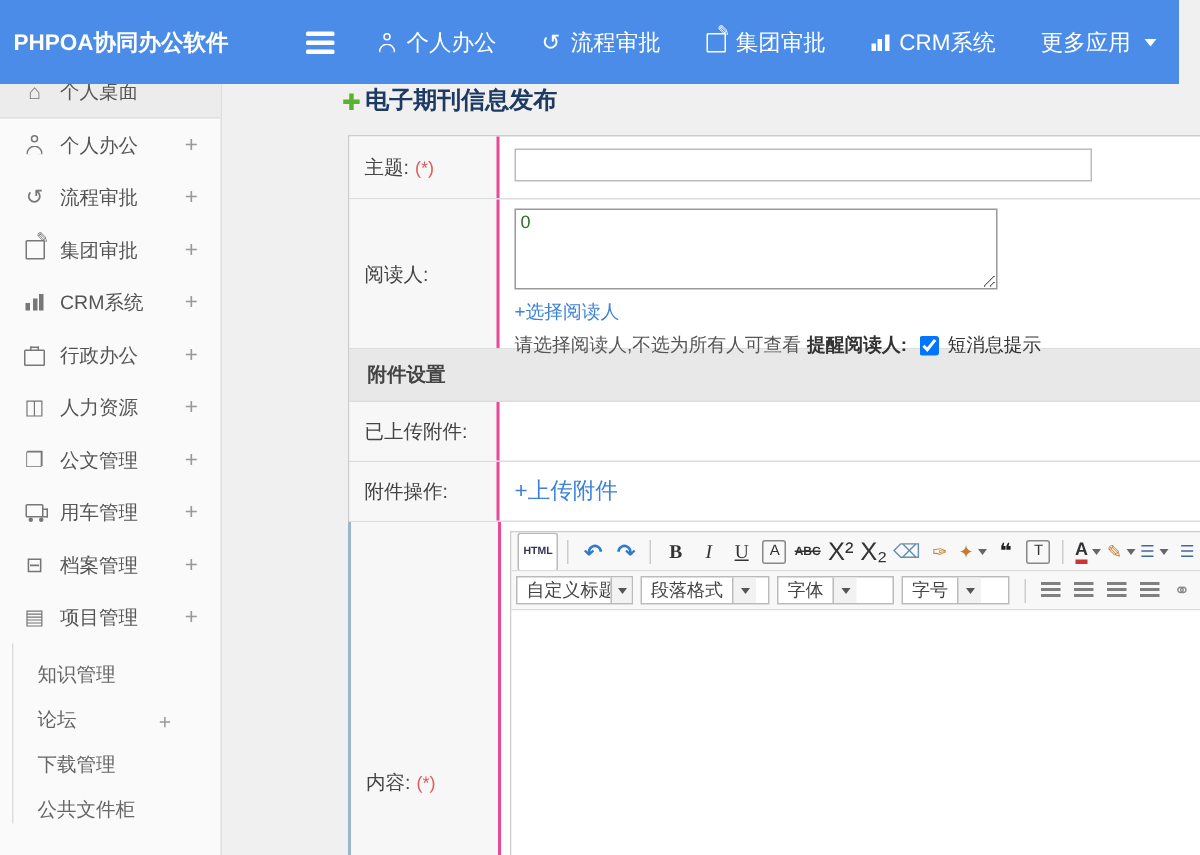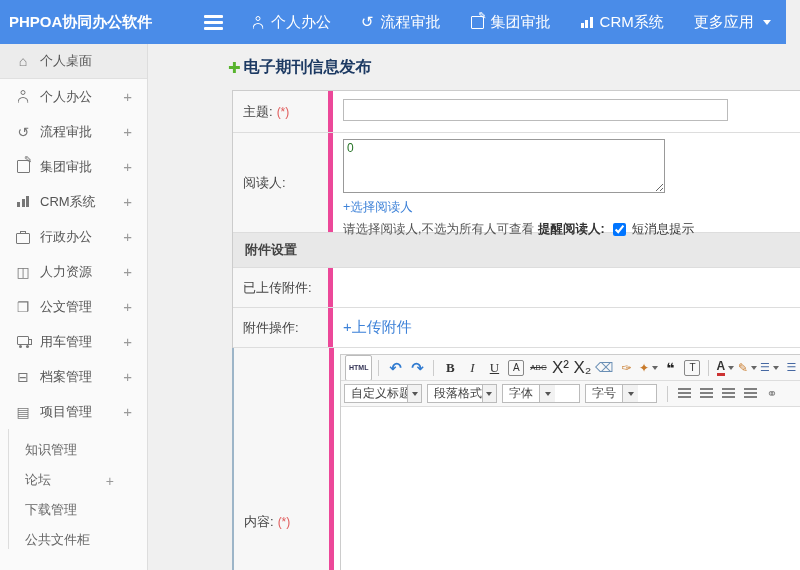--- a/index.html
+++ b/index.html
@@ -1,19 +1,19 @@
 <!DOCTYPE html>
 <html><head>
 <meta charset="utf-8">
 <style>
   html,body{margin:0;padding:0}
   body{width:800px;height:570px;overflow:hidden;position:relative;background:#f0f0f0;
        font-family:"Liberation Sans","DejaVu Sans",sans-serif;-webkit-font-smoothing:antialiased}
   
-  .header{position:absolute;top:0;left:0;right:14px;height:44px;background:#4a8ce8;color:#fff;
+  .header{position:absolute;top:0;left:0;right:14px;height:56px;background:#4a8ce8;color:#fff;
           display:flex;align-items:center;z-index:5}
   .logo{width:148px;box-sizing:border-box;padding-left:9px;font-size:15px;font-weight:bold;white-space:nowrap}
   .hamburger{margin-left:52px;cursor:pointer;padding:4px}
   .hamburger i{display:block;width:19px;height:3px;background:#fff;border-radius:1px;margin:3px 0}
   .topnav{display:flex;margin-left:24px;gap:30px;font-size:15px;align-items:center}
   .navitem{display:flex;align-items:center;gap:7px;color:#fff;cursor:pointer;white-space:nowrap}
   .caret-down{width:0;height:0;border-left:4px solid transparent;border-right:4px solid transparent;border-top:5px solid #fff;margin-left:2px}
   
   .person-icon{position:relative;width:13px;height:13px;display:inline-block}
   .person-icon::before{content:"";position:absolute;left:50%;top:0;transform:translateX(-50%);
@@ -44,21 +44,21 @@
   .submenu{border-left:1px solid #ddd}
   .subitem{height:30px;display:flex;align-items:flex-end;padding-left:16px;padding-right:33px;color:#666;cursor:pointer}
   .subitem .expand{font-size:14px}
   
   .main{position:absolute;left:148px;top:44px;right:0;bottom:0;background:#f0f0f0;overflow:hidden}
   .page-title{position:absolute;left:80px;top:13px;font-size:16px;font-weight:bold;color:#1d3a63;
               display:flex;align-items:center;gap:3px;white-space:nowrap}
   .add-plus{color:#58b42e;font-size:15px;font-weight:bold}
   .form{position:absolute;left:84px;top:46px;width:760px;background:#fff;border:1px solid #ccc;box-sizing:border-box}
   .frow{display:flex;border-bottom:1px solid #ddd;box-sizing:border-box}
-  .lbl{flex:0 0 100px;width:100px;background:#f7f7f7;border-right:5px solid #ec4899;display:flex;align-items:center;
+  .lbl{flex:0 0 100px;width:100px;background:#f7f7f7;border-right:2px solid #ec4899;display:flex;align-items:center;
        padding-left:10px;font-size:13px;color:#444;box-sizing:border-box;white-space:nowrap}
   .req{color:#e05b5b;margin-left:4px;font-size:12px}
   .val{flex:1;padding:8px 10px;box-sizing:border-box;min-width:0}
   .r-subject{height:42px}
   .r-subject input{width:385px;height:22px;border:1px solid #bbb;box-sizing:border-box;font-size:13px;padding:0 4px;outline:none}
   .r-readers{height:100px}
   .r-readers .val{padding-top:6px}
   .readers-ta{width:322px;height:54px;border:1px solid #999;font-size:12px;color:#267326;
               font-family:"Liberation Sans","DejaVu Sans",sans-serif;padding:1px 3px;box-sizing:border-box;outline:none}
   .sel-link{display:block;margin-top:2px;font-size:12.5px;color:#3e82d8;text-decoration:none;cursor:pointer}
@@ -80,34 +80,34 @@
            height:26px;box-sizing:border-box;white-space:nowrap;overflow:hidden}
   .tbtn{min-width:20px;height:20px;display:inline-flex;align-items:center;justify-content:center;
         font-size:12px;color:#333;margin:0 1px;border-radius:2px;cursor:pointer;flex:0 0 auto}
   .sep{width:1px;height:16px;background:#ccc;margin:0 5px;flex:0 0 1px}
   .t-html{font-size:7px;font-weight:bold;color:#335;border:1px solid #bbb;background:#fff;padding:2px 3px;min-width:0}
   .t-blue{color:#2f7ad0;font-size:15px;font-weight:bold}
   .t-bold{font-weight:bold;font-family:"Liberation Serif",serif;font-size:13px}
   .t-italic{font-style:italic;font-family:"Liberation Serif",serif;font-size:13px}
   .t-under{text-decoration:underline;font-family:"Liberation Serif",serif;font-size:13px}
   .t-boxed{border:1px solid #888;font-size:10px;height:14px;min-width:14px;margin:0 3px}
-  .t-strike{text-decoration:line-through;font-size:8px;font-weight:normal;letter-spacing:0}
+  .t-strike{text-decoration:line-through;font-size:8px;font-weight:bold;letter-spacing:0}
   .t-sup,.t-sub{font-size:17px}
   .t-eraser{color:#6a8fb5;font-size:13px}
   .t-orange{color:#c87a2a;font-size:12px}
   .t-quote{font-size:14px;font-weight:bold;color:#222}
   .t-colorA{font-weight:bold;font-size:12px;border-bottom:3px solid #c33;height:14px}
   .t-list{color:#4668a2;font-size:11px}
   .tcaret{width:0;height:0;border-left:3px solid transparent;border-right:3px solid transparent;border-top:4px solid #666;margin-left:3px}
   .dd{display:inline-flex;align-items:center;background:#fff;border:1px solid #bbb;height:19px;
       font-size:12px;color:#444;margin-right:5px;box-sizing:border-box;cursor:pointer;flex:0 0 auto}
   .dd-label{padding:0 6px;overflow:hidden;white-space:nowrap}
   .dd-caret{width:15px;align-self:stretch;border-left:1px solid #bbb;display:flex;align-items:center;justify-content:center;background:#f2f2f2}
   .dd-caret::after{content:"";width:0;height:0;border-left:3px solid transparent;border-right:3px solid transparent;border-top:4px solid #555}
-  .dd0{width:78px}.dd1{width:70px}.dd2{width:78px}.dd3{width:72px}
+  .dd0{width:78px}.dd1{width:86px}.dd2{width:78px}.dd3{width:72px}
   .stripes{width:13px;height:11px;background:repeating-linear-gradient(to bottom,#808080 0 2px,transparent 2px 4px)}
   .t-link{color:#888;font-size:13px}
   .editor-body{height:288px;background:#fff}
 </style>
 </head>
 <body>
 
 <div class="header">
   <div class="logo">PHPOA协同办公软件</div>
   <div class="hamburger">

